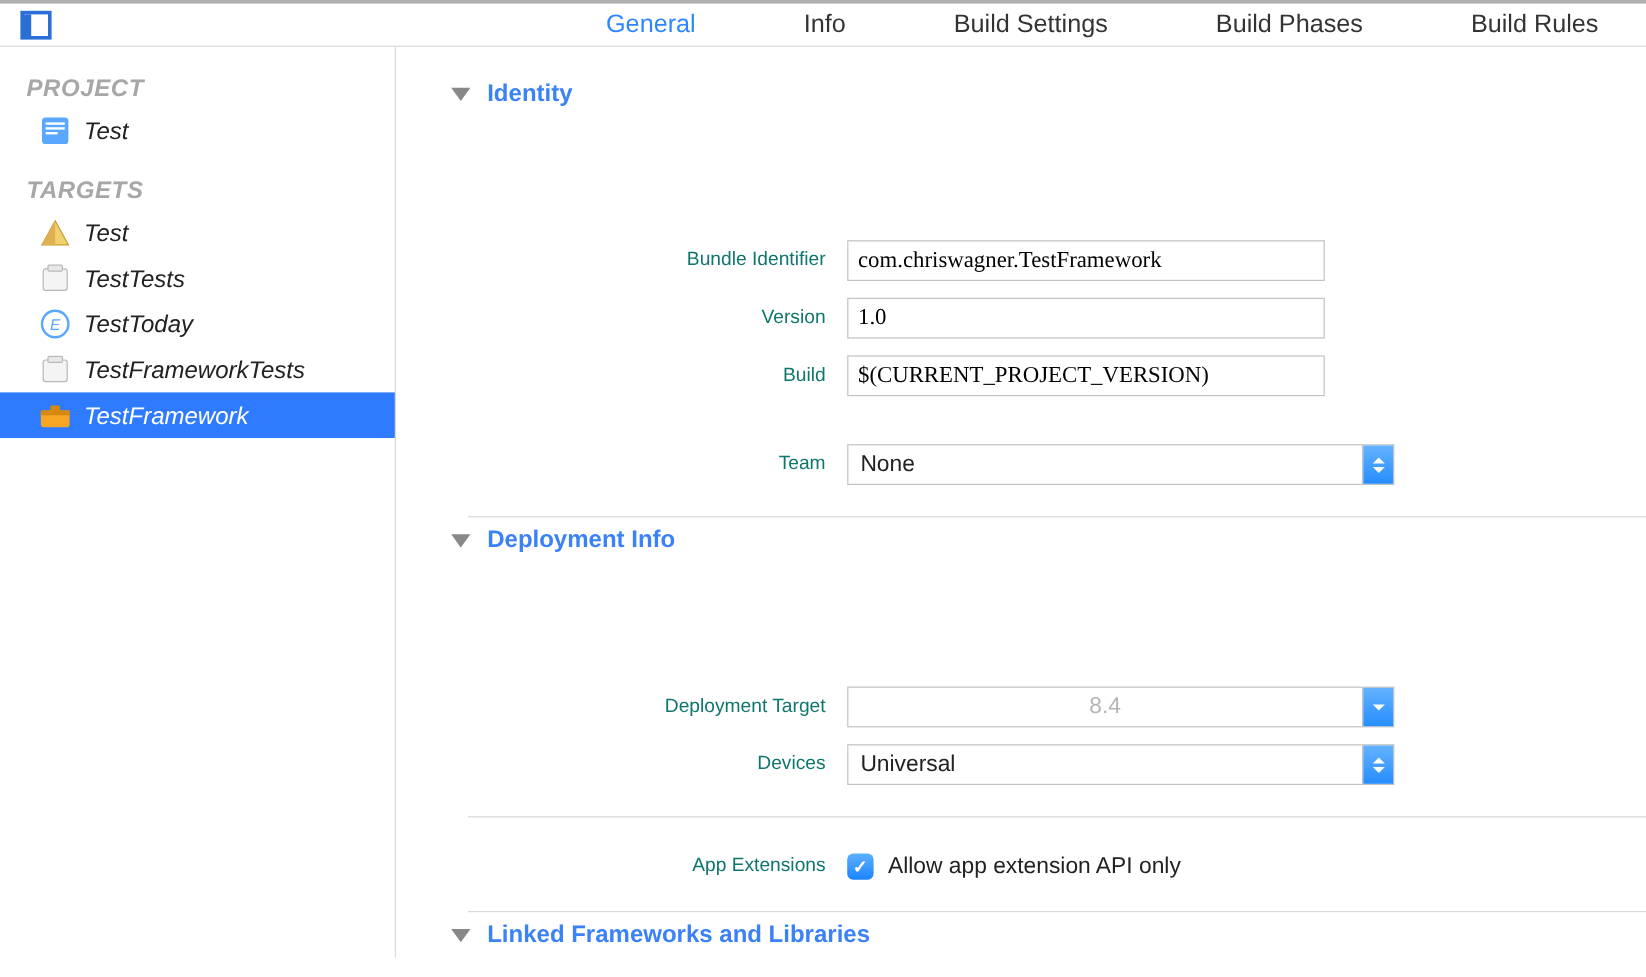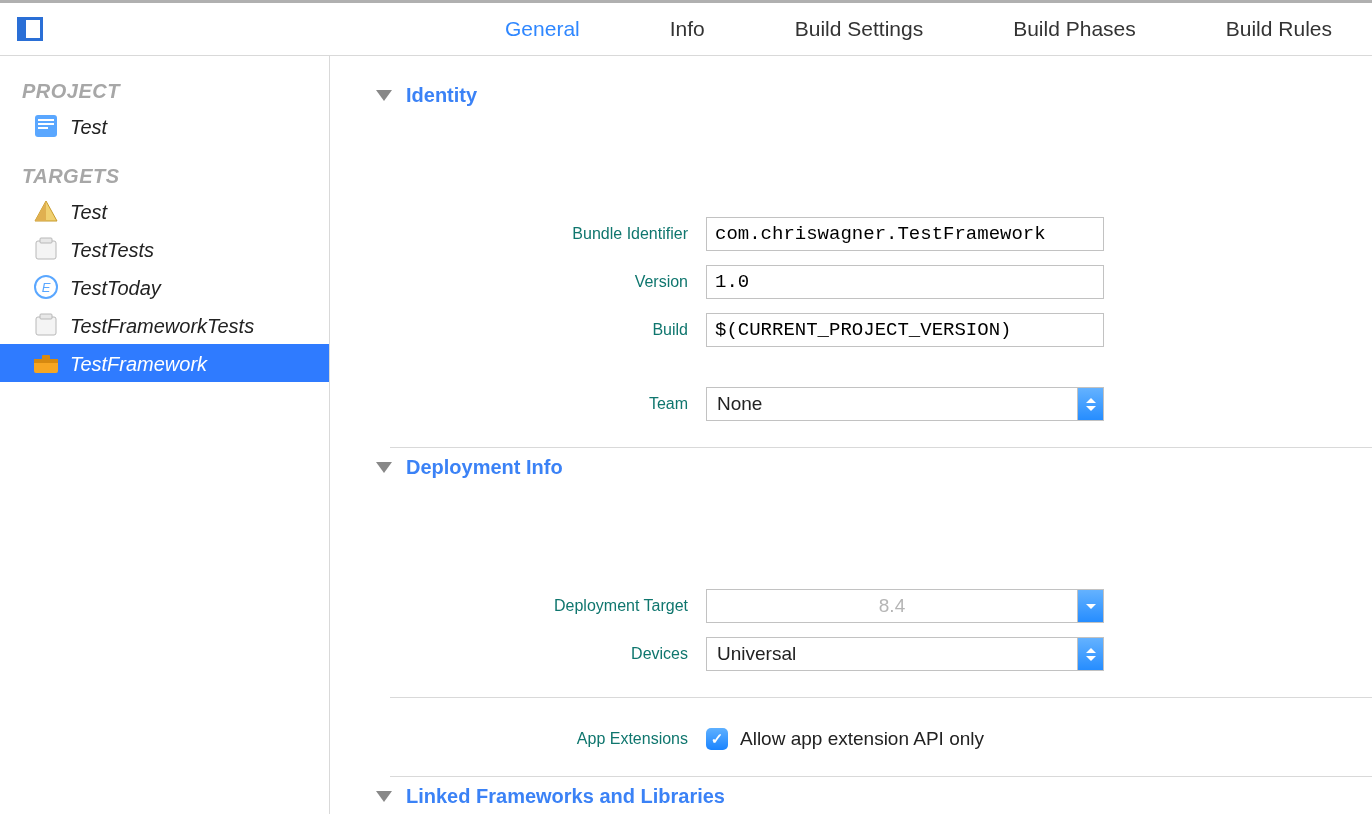--- a/index.html
+++ b/index.html
@@ -6,21 +6,21 @@
   body {
     font-family: -apple-system, "Helvetica Neue", Helvetica, Arial, sans-serif;
     font-size: 19px;
     color: #222;
     background: #fff;
     width: 1372px;
     height: 814px;
     overflow: hidden;
   }
   .topbar {
-    height: 56px;
+    height: 39px;
     border-top: 3px solid #b0b0b0;
     border-bottom: 1px solid #d9d9d9;
     display: flex;
     align-items: center;
   }
   .topbar-icon {
     width: 60px;
     display: flex;
     justify-content: center;
     align-items: center;
@@ -118,26 +118,26 @@
     text-align: right;
     font-size: 16px;
     color: #0f766e;
   }
   .text-input {
     width: 398px;
     height: 34px;
     border: 1px solid #c2c2c2;
     padding: 3px 8px;
     font-size: 19px;
-    font-family: Liberation Mono, monospace;
+    font-family: Liberation Serif, serif;
     background: #fff;
   }
   .text-input::placeholder { color: #b5b5b5; }
   .select-wrap {
-    width: 398px;
+    width: 456px;
     height: 34px;
     border: 1px solid #c2c2c2;
     display: flex;
     align-items: center;
     position: relative;
     background: #fff;
   }
   .select-val {
     padding: 0 10px;
     font-size: 19px;

